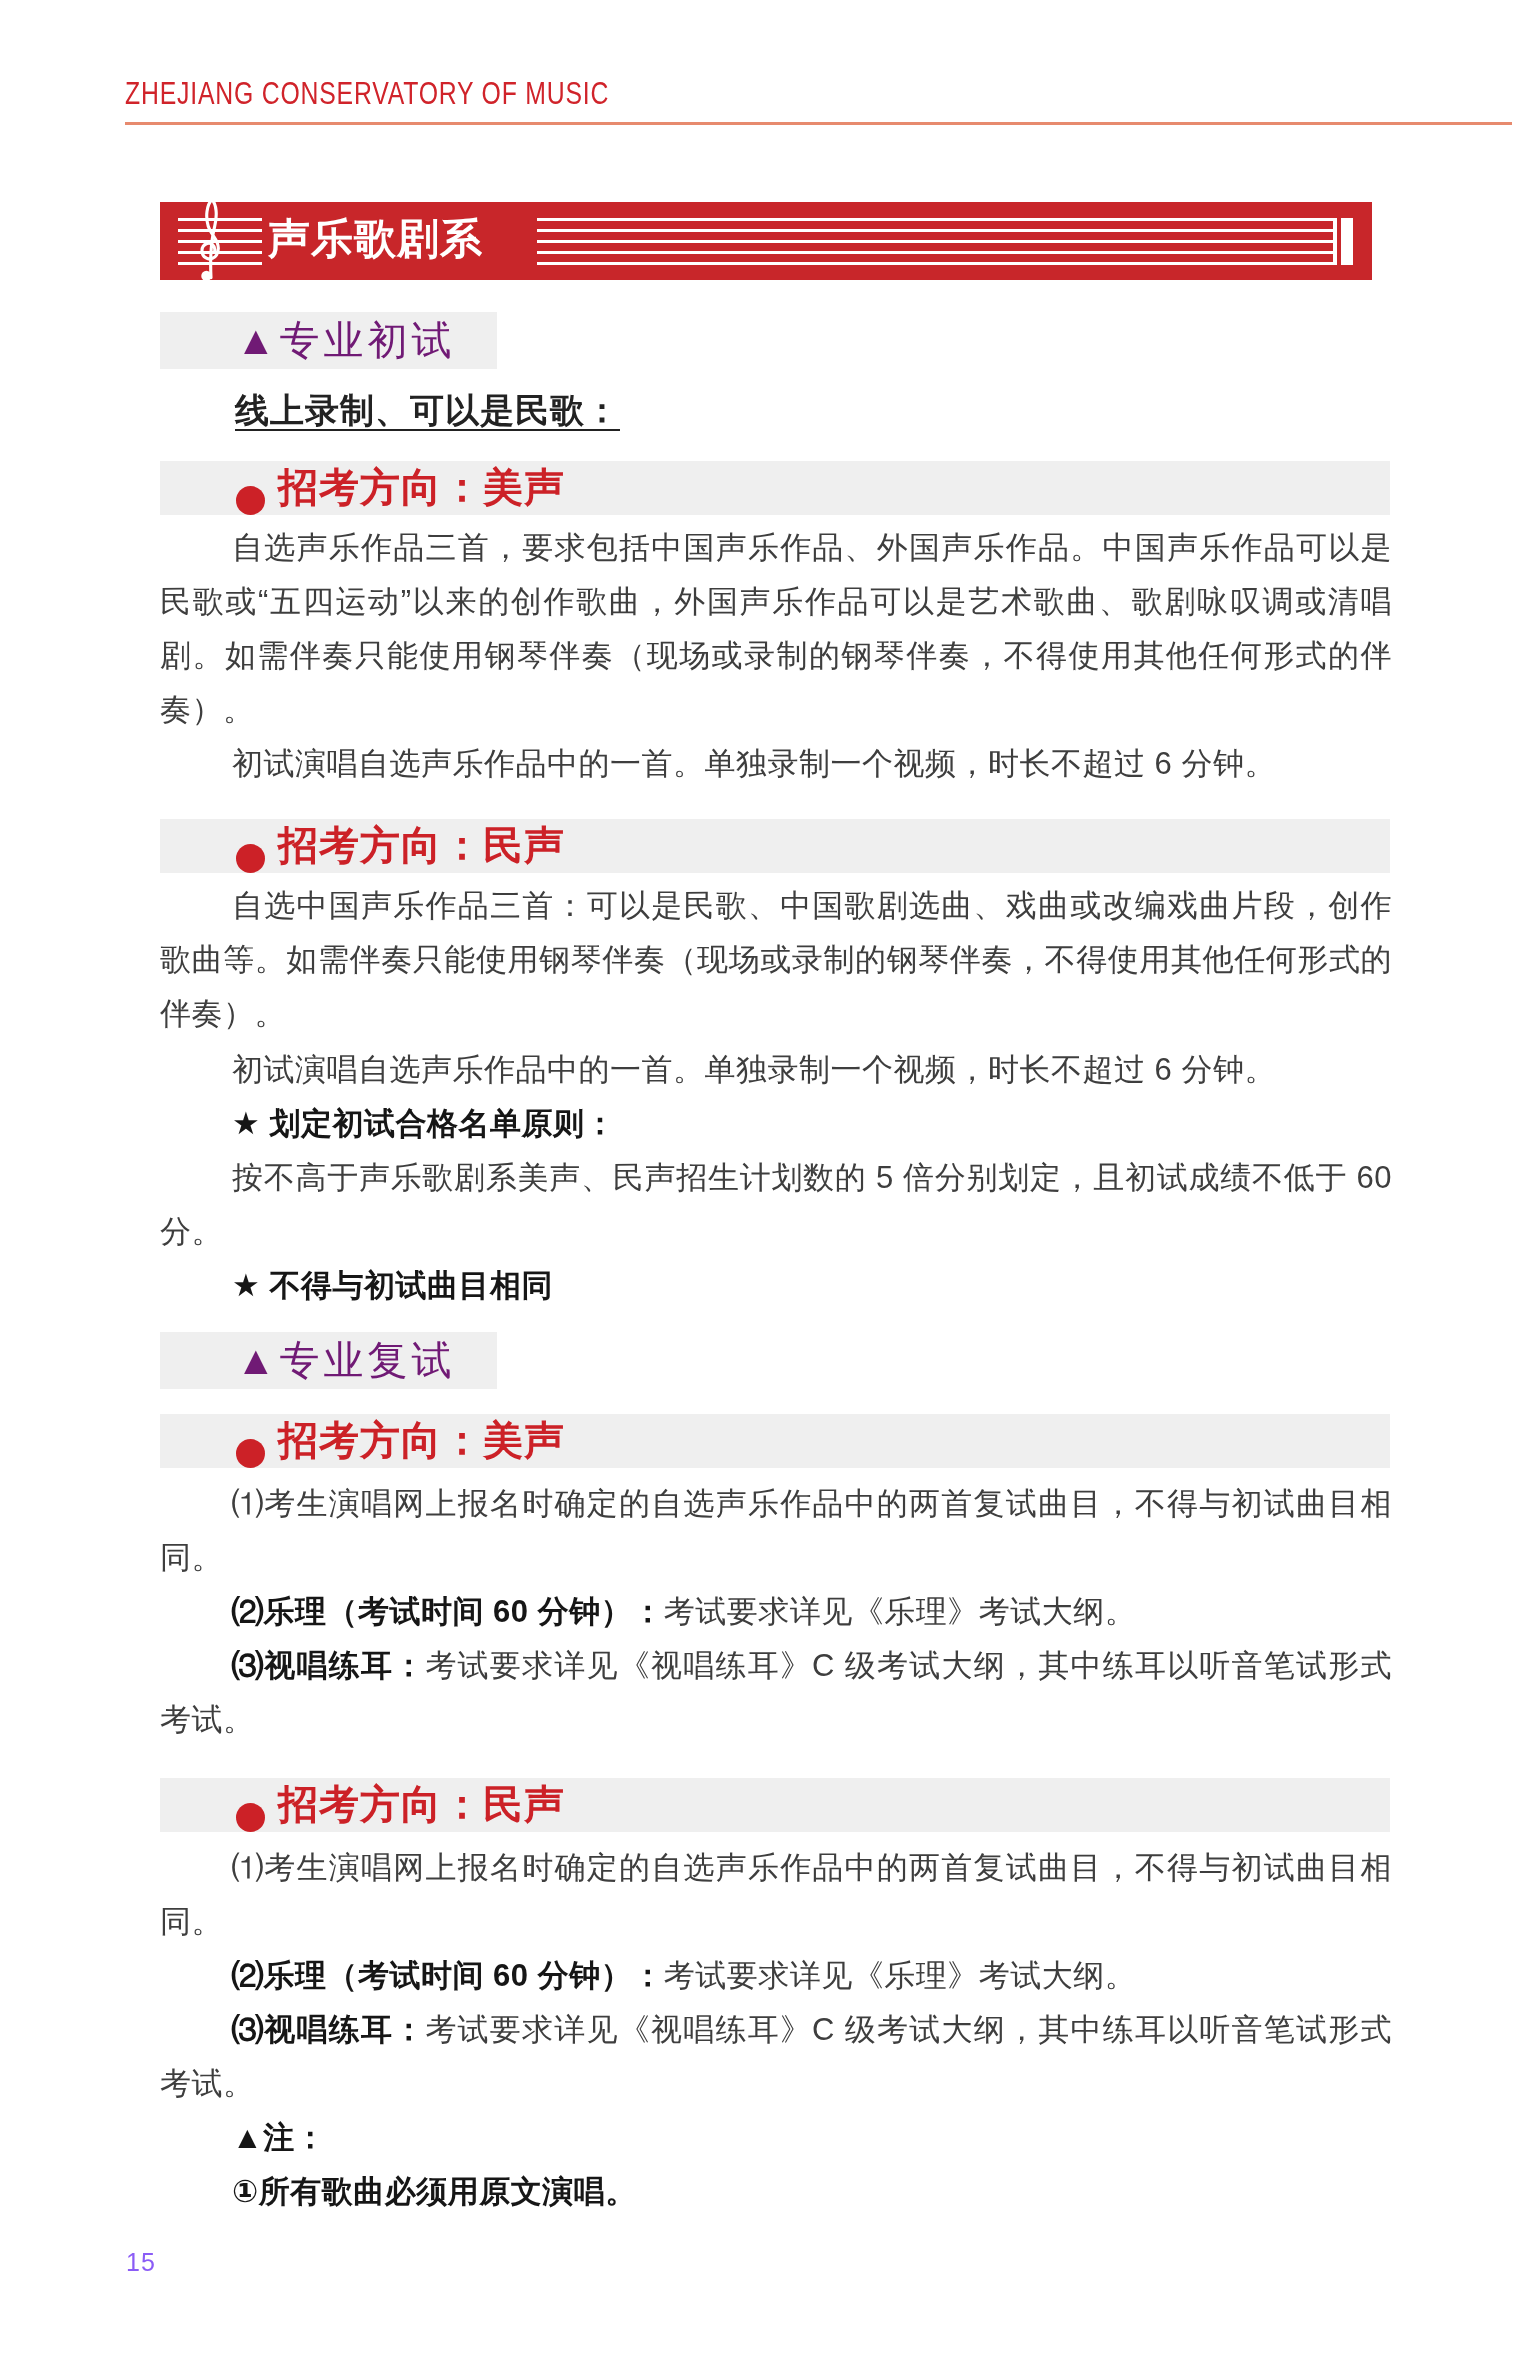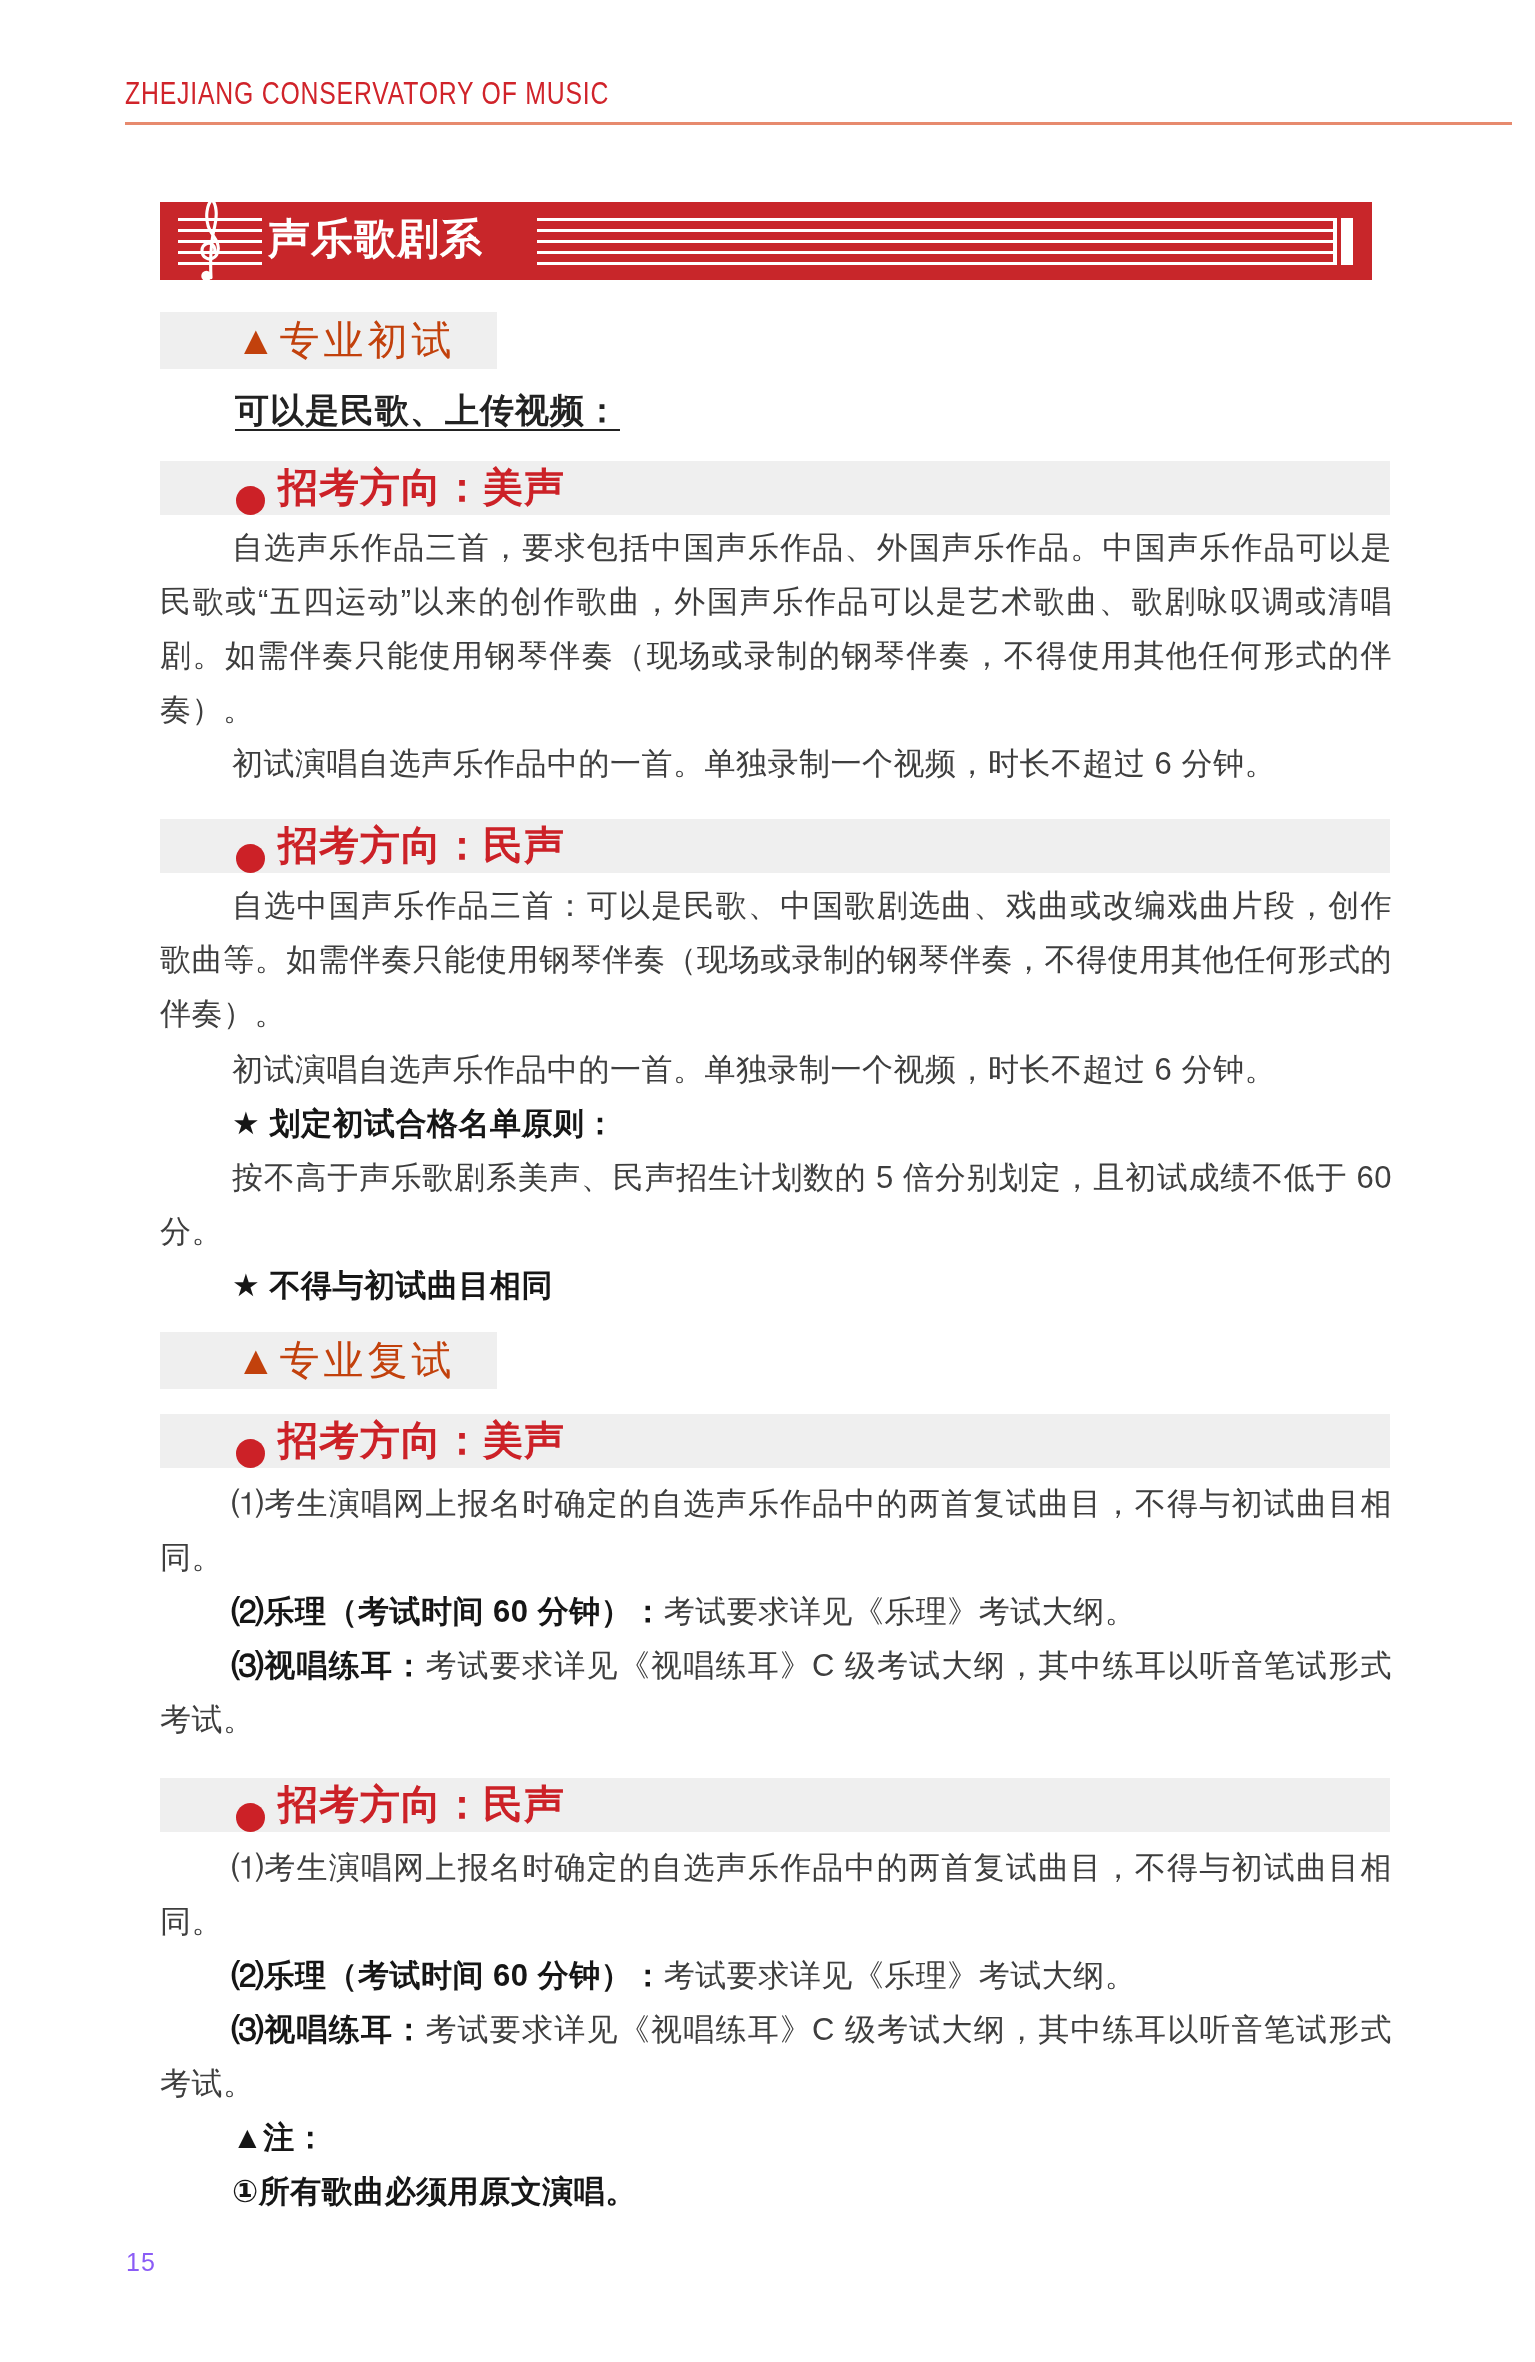--- a/index.html
+++ b/index.html
@@ -41,21 +41,21 @@
   }
   .barline-thin{position:absolute;top:16px;left:1173px;width:4px;height:47px;background:#fff;}
   .barline-thick{position:absolute;top:16px;left:1181px;width:12px;height:47px;background:#fff;}
 
   
   .subbar{
     position:absolute;left:160px;width:337px;height:57px;background:#efefef;
     display:flex;align-items:center;white-space:nowrap;overflow:visible;
   }
   .subbar .t{
-    padding-left:76px;color:#c2410c;font-size:40px;font-weight:500;letter-spacing:4px;
+    padding-left:76px;color:#701a75;font-size:40px;font-weight:500;letter-spacing:4px;
   }
   .dirbar{
     position:absolute;left:160px;width:1230px;height:54px;background:#efefef;
     display:flex;align-items:flex-end;white-space:nowrap;
   }
   .dirbar .dot{
     width:29px;height:29px;border-radius:50%;background:#cc2127;
     margin-left:76px;margin-right:13px;flex:0 0 auto;
   }
   .dirbar .t{color:#cc2127;font-size:40px;font-weight:700;letter-spacing:1px;}
@@ -100,21 +100,21 @@
     <div class="banner-title">声乐歌剧系</div>
     <div class="staff right"></div>
     <div class="barline-thin"></div>
     <div class="barline-thick"></div>
   </div>
 
   <div class="subbar" style="top:312px;">
     <span class="t">▲专业初试</span>
   </div>
 
-  <div class="online">可以是民歌、上传视频：</div>
+  <div class="online">线上录制、可以是民歌：</div>
 
   <div class="dirbar" style="top:461px;">
     <div class="dot"></div>
     <span class="t">招考方向：美声</span>
   </div>
 
   <p class="para" style="top:521px;">自选声乐作品三首，要求包括中国声乐作品、外国声乐作品。中国声乐作品可以是民歌或“五四运动”以来的创作歌曲，外国声乐作品可以是艺术歌曲、歌剧咏叹调或清唱剧。如需伴奏只能使用钢琴伴奏（现场或录制的钢琴伴奏，不得使用其他任何形式的伴奏）。</p>
   <p class="para" style="top:737px;">初试演唱自选声乐作品中的一首。单独录制一个视频，时长不超过 6 分钟。</p>
 
   <div class="dirbar" style="top:819px;">

